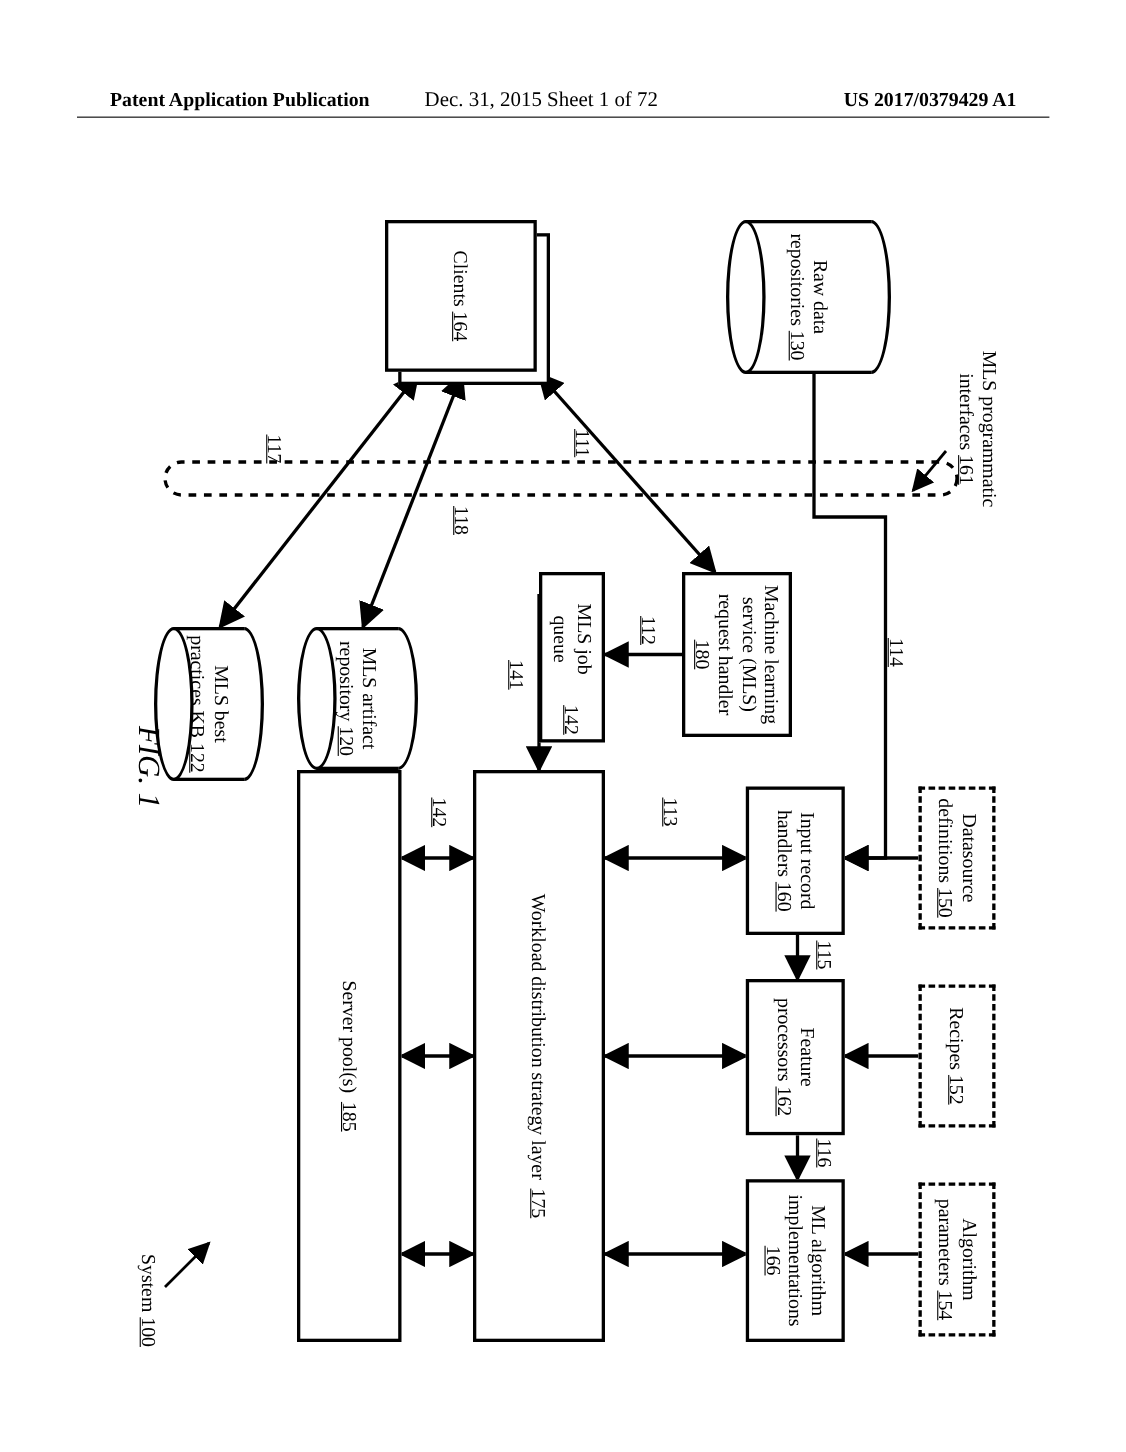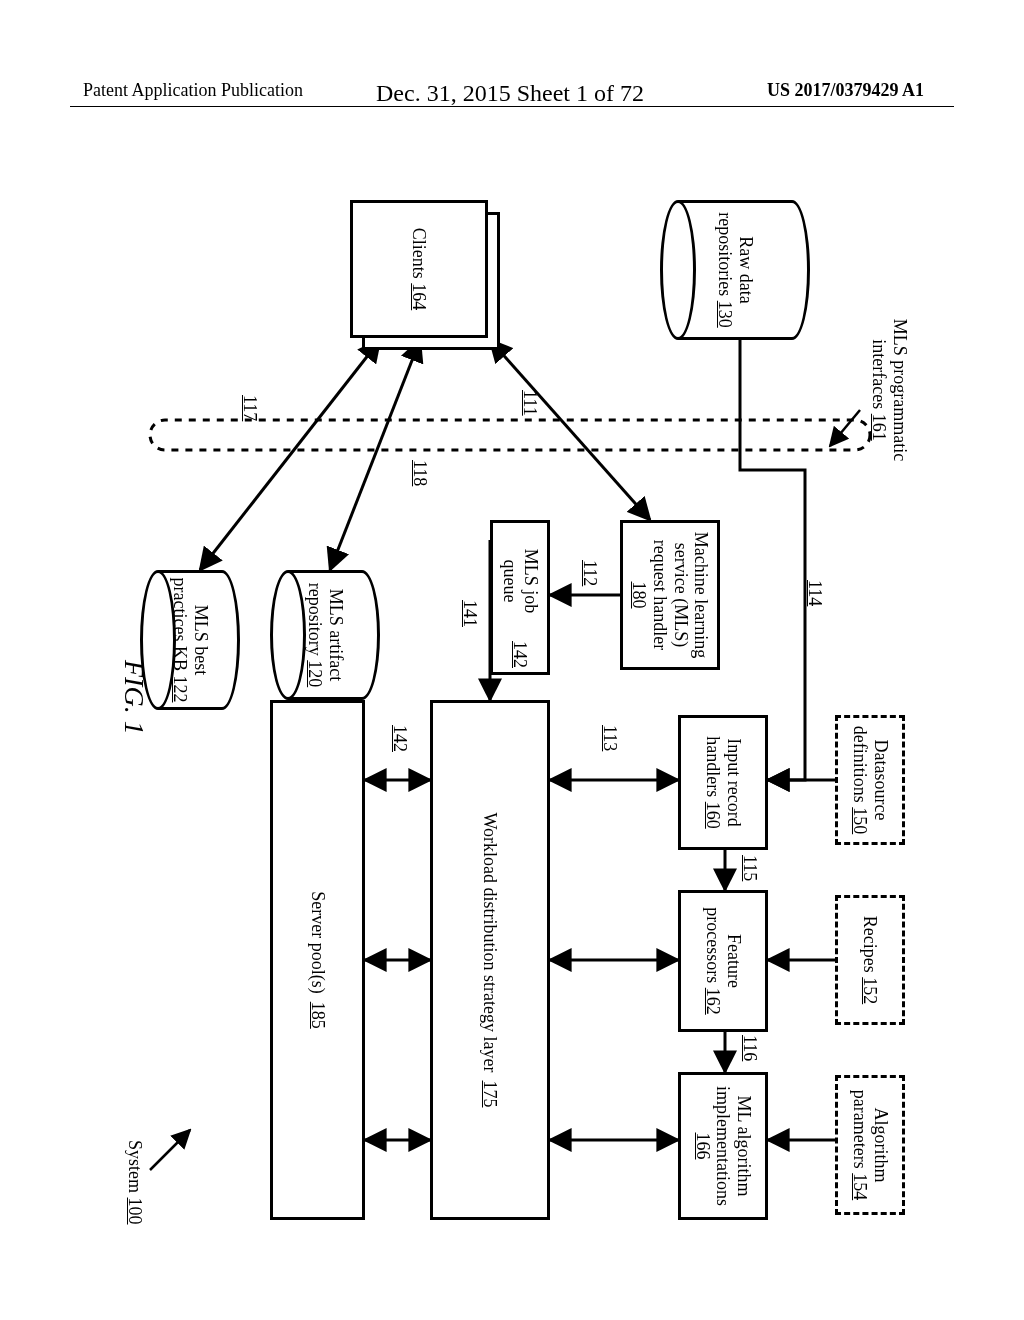--- a/index.html
+++ b/index.html
@@ -1,21 +1,21 @@
 <!DOCTYPE html>
 <html><head>
 <meta charset="utf-8">
 <style>
   * { box-sizing: border-box; margin: 0; padding: 0; }
   html, body { width: 1024px; height: 1320px; background: #fff; font-family: "Times New Roman", serif; }
   .page { position: relative; width: 1024px; height: 1320px; }
 
   .header { position: absolute; top: 80px; left: 0; right: 0; height: 28px; }
-  .header .left  { position: absolute; left: 83px; font-weight: normal; font-size: 18px; }
-  .header .mid   { position: absolute; left: 376px; font-size: 24px; }
+  .header .left  { position: absolute; left: 100px; font-weight: bold; font-size: 18px; }
+  .header .mid   { position: absolute; left: 386px; font-size: 19px; }
   .header .right { position: absolute; right: 100px; font-weight: bold; font-size: 18px; }
   .header-rule  { position: absolute; top: 106px; left: 70px; right: 70px; border-top: 1px solid #000; }
 
   
   .diag-wrap { position: absolute; top: 170px; left: 100px; width: 820px; height: 1080px; }
   .diag { position: absolute; top: 0; left: 0; width: 1080px; height: 820px;
           transform: rotate(90deg) translateY(-820px); transform-origin: top left; }
 
   .box { position: absolute; border: 3px solid #000; background: #fff; text-align: center;
          display: flex; flex-direction: column; justify-content: center; align-items: center;

